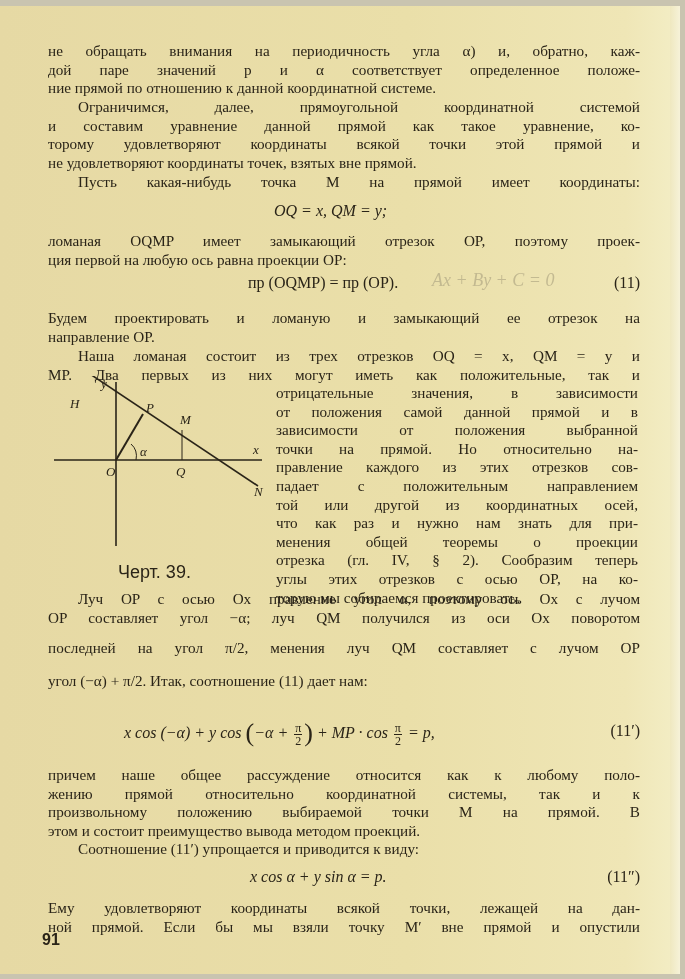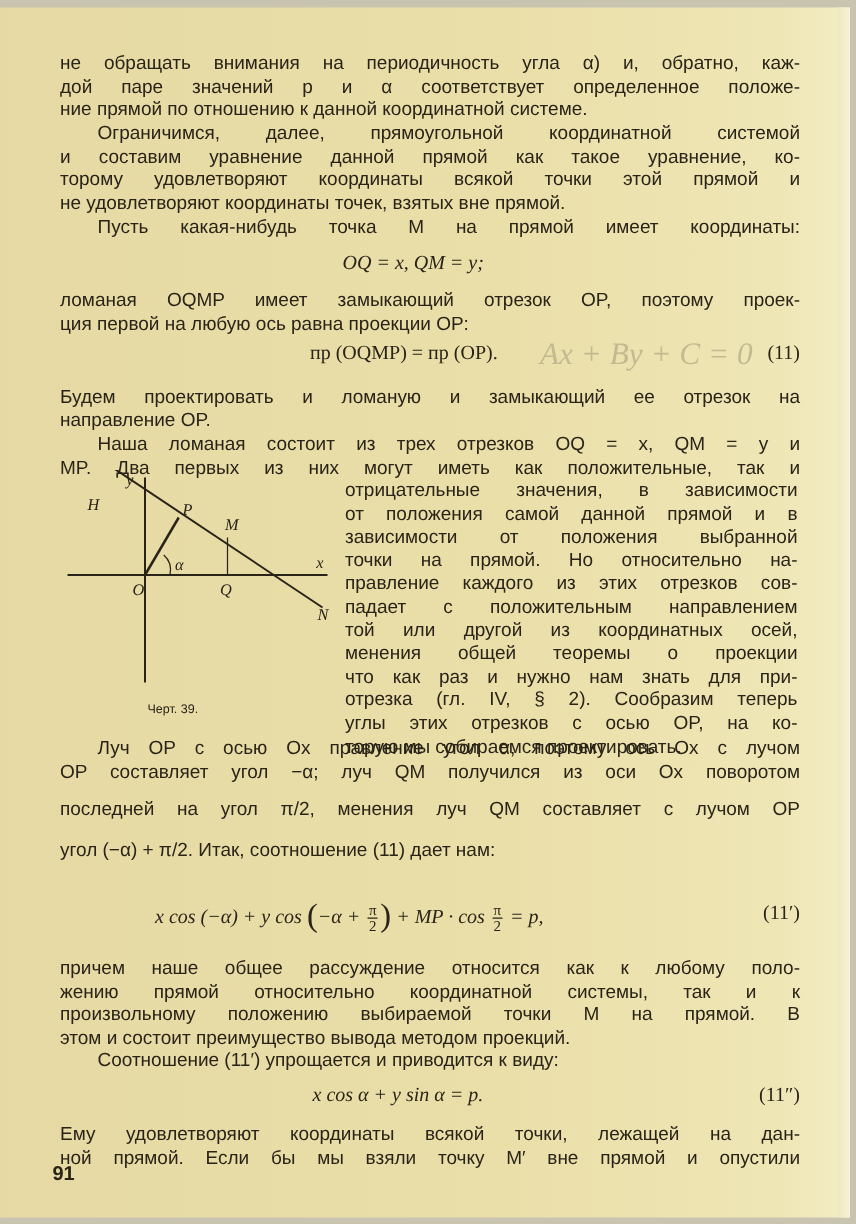--- a/index.html
+++ b/index.html
@@ -12,43 +12,43 @@
     position: absolute; left: 0; top: 6px; width: 680px; height: 968px;
     background: linear-gradient(90deg, #e6d9a4 0%, #eadfa9 60%, #efe6b6 92%, #f3eec6 100%);
     color: #2a2418;
   }
   .edge-right {
     position: absolute; right: 0; top: 0; width: 10px; height: 100%;
     background: linear-gradient(90deg, #efe8c0, #f6f2d8);
   }
   .text {
     position: absolute; left: 48px; width: 592px;
-    font-family: Liberation Sans, sans-serif;
+    font-family: Liberation Serif, serif;
     font-size: 15.2px; line-height: 18.6px; text-align: justify;
   }
   .line { display: block; white-space: nowrap; text-align: justify; text-align-last: justify; }
   .line.last { text-align-last: left; }
   .indent { padding-left: 30px; }
   i, .it { font-family: "Liberation Serif", serif; font-style: italic; }
   .formula {
     position: absolute; left: 48px; width: 592px; height: 24px;
     font-family: "Liberation Serif", serif; font-size: 16px;
   }
   .formula .expr { position: absolute; top: 0; }
   .formula .num { position: absolute; right: 0; top: 0; }
   .frac { display: inline-block; vertical-align: middle; text-align: center; font-size: 12px; line-height: 12px; margin: 0 2px; }
   .frac .n { display: block; border-bottom: 1px solid #2a2418; padding: 0 1px; }
   .frac .d { display: block; }
   .big-paren { font-size: 26px; vertical-align: -3px; }
   .handwriting {
     position: absolute; color: #b9b08a; font-family: "Liberation Serif", serif;
-    font-style: italic; font-size: 25px; opacity: 0.8;
+    font-style: italic; font-size: 18px; opacity: 0.8;
   }
   .figure { position: absolute; left: 28px; top: 370px; width: 240px; height: 200px; }
-  .figcap { position: absolute; left: 118px; top: 556px; font-family: "Liberation Sans", sans-serif; font-size: 10px; }
+  .figcap { position: absolute; left: 118px; top: 556px; font-family: "Liberation Sans", sans-serif; font-size: 18px; }
   .side { position: absolute; left: 276px; width: 362px; }
   .pagenum { position: absolute; left: 42px; top: 925px; font-family: "Liberation Sans", sans-serif; font-size: 16px; font-weight: bold; }
 </style>
 </head>
 <body>
 
 <div class="page">
   <div class="edge-right"></div>
 
   <div class="text" style="top:36px">
@@ -117,22 +117,22 @@
   <div class="figcap">Черт. 39.</div>
 
   <div class="text side" style="top:378px">
     <span class="line">отрицательные значения, в зависимости</span>
     <span class="line">от положения самой данной прямой и в</span>
     <span class="line">зависимости от положения выбранной</span>
     <span class="line">точки на прямой. Но относительно на-</span>
     <span class="line">правление каждого из этих отрезков сов-</span>
     <span class="line">падает с положительным направлением</span>
     <span class="line">той или другой из координатных осей,</span>
+    <span class="line">что как раз и нужно нам знать для при-</span>
     <span class="line">менения общей теоремы о проекции</span>
-    <span class="line">что как раз и нужно нам знать для при-</span>
     <span class="line">отрезка (гл. IV, § 2). Сообразим теперь</span>
     <span class="line">углы этих отрезков с осью OP, на ко-</span>
     <span class="line last">торую мы собираемся проектировать.</span>
   </div>
 
   <div class="text" style="top:584px">
     <span class="line indent">Луч OP с осью Ox правление угол α, поэтому ось Ox с лучом</span>
     <span class="line">OP составляет угол −α; луч QM получился из оси Ox поворотом</span>
     <span class="line" style="margin-top:12px">последней на угол π/2, менения луч QM составляет с лучом OP</span>
     <span class="line last" style="margin-top:14px">угол (−α) + π/2. Итак, соотношение (11) дает нам:</span>

